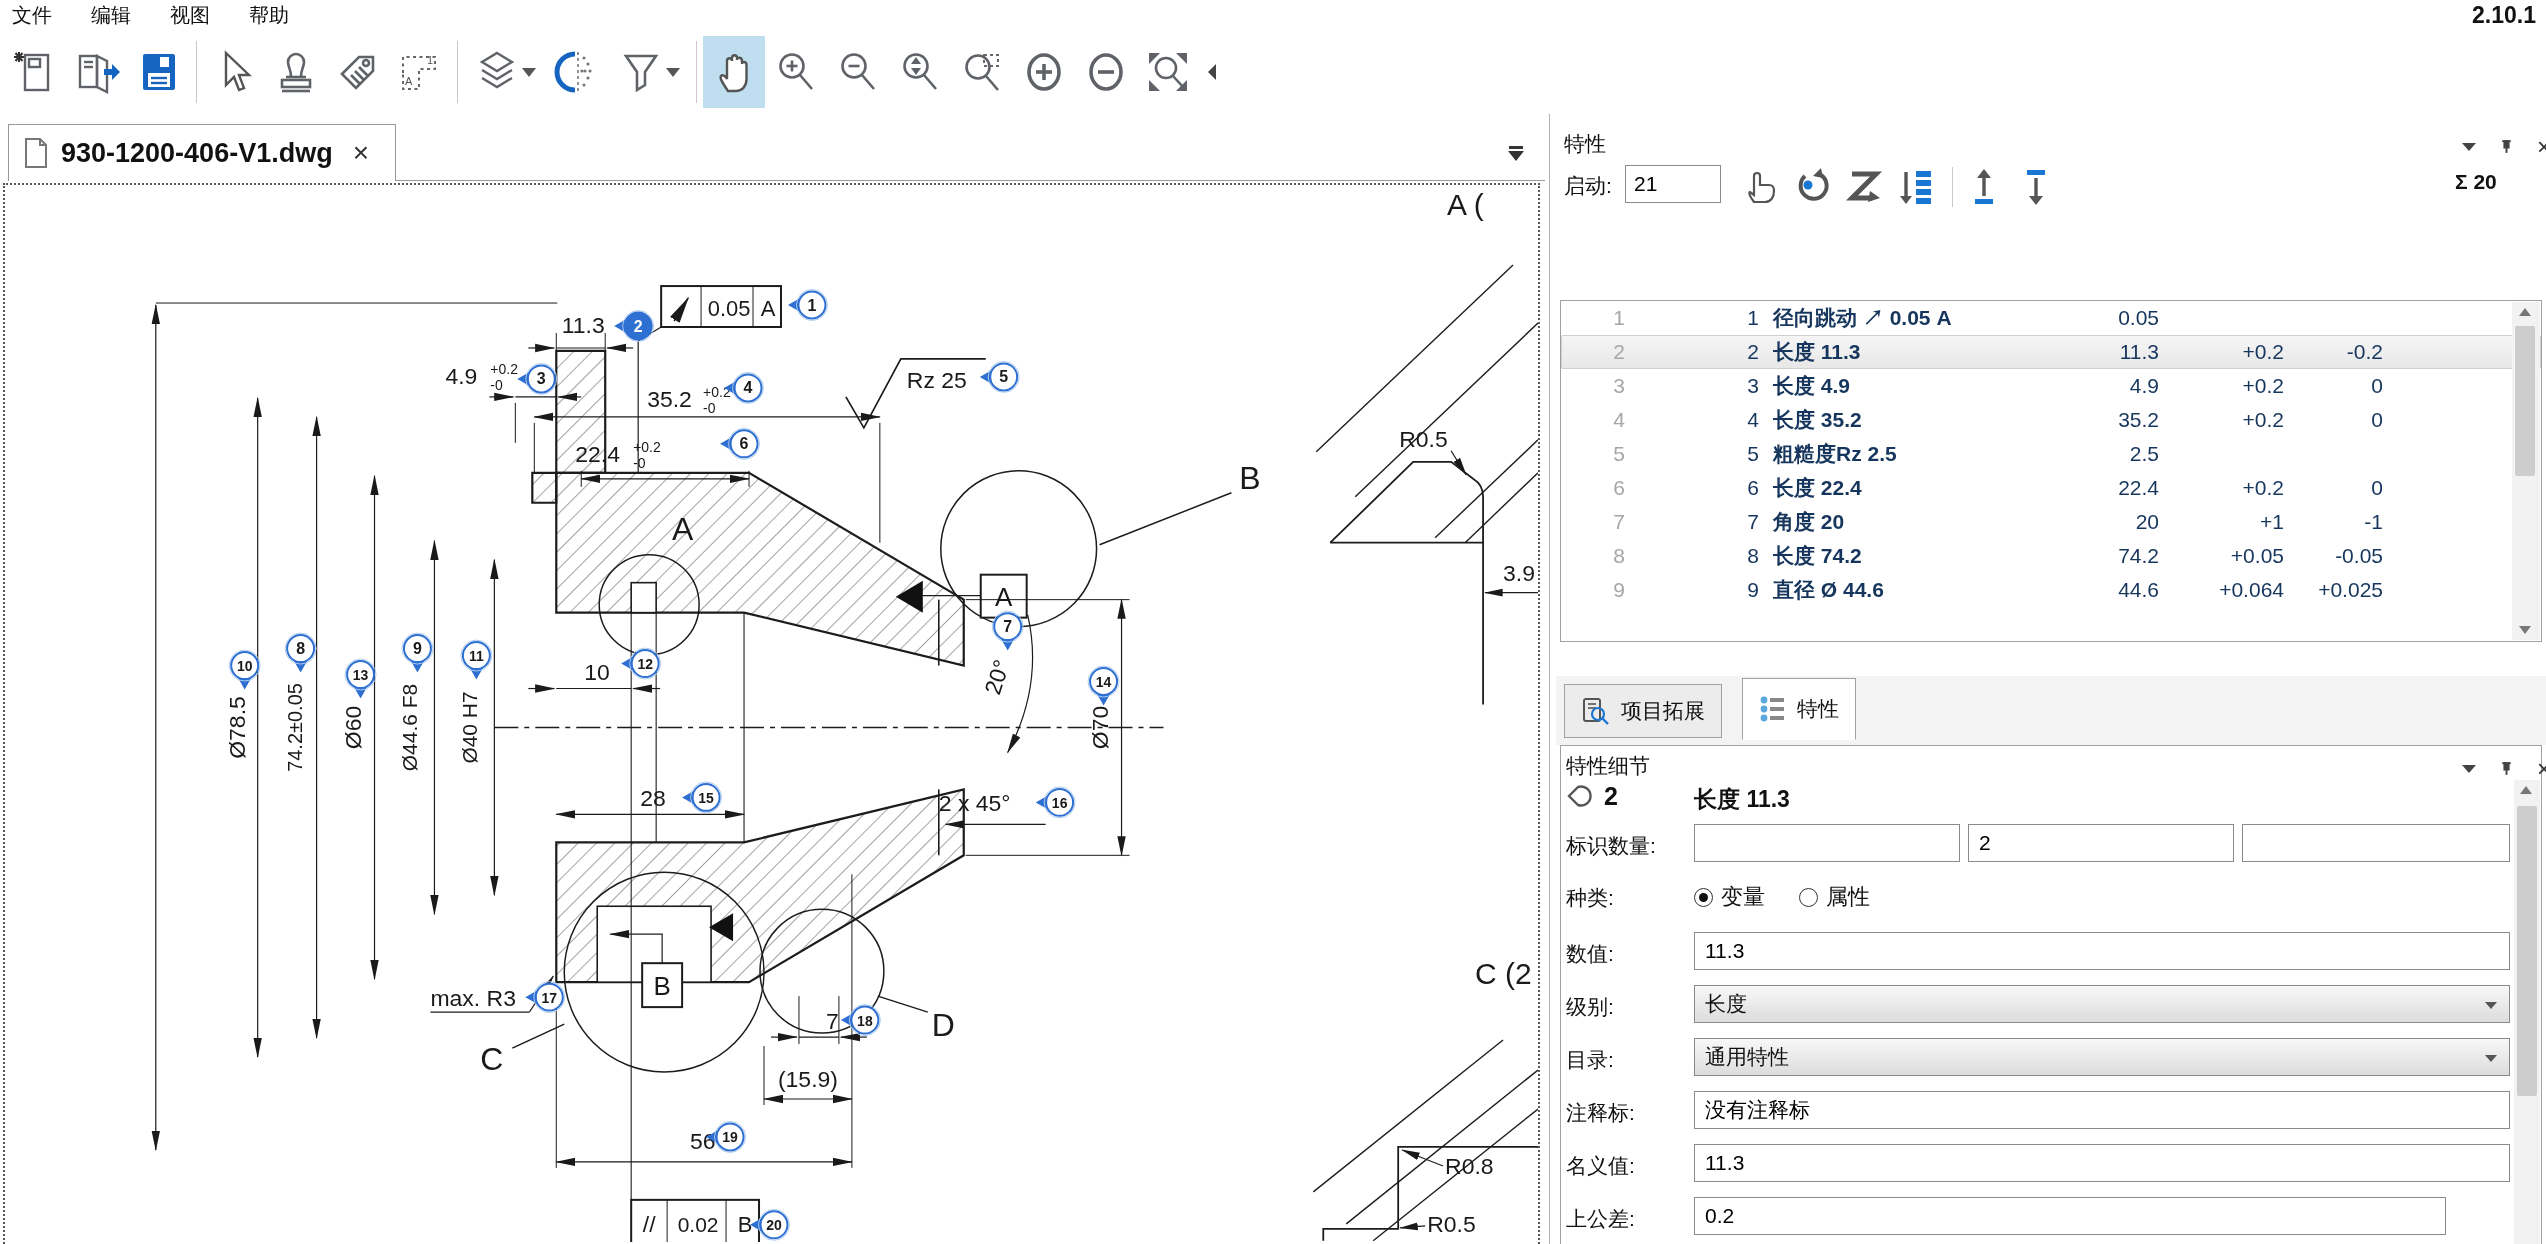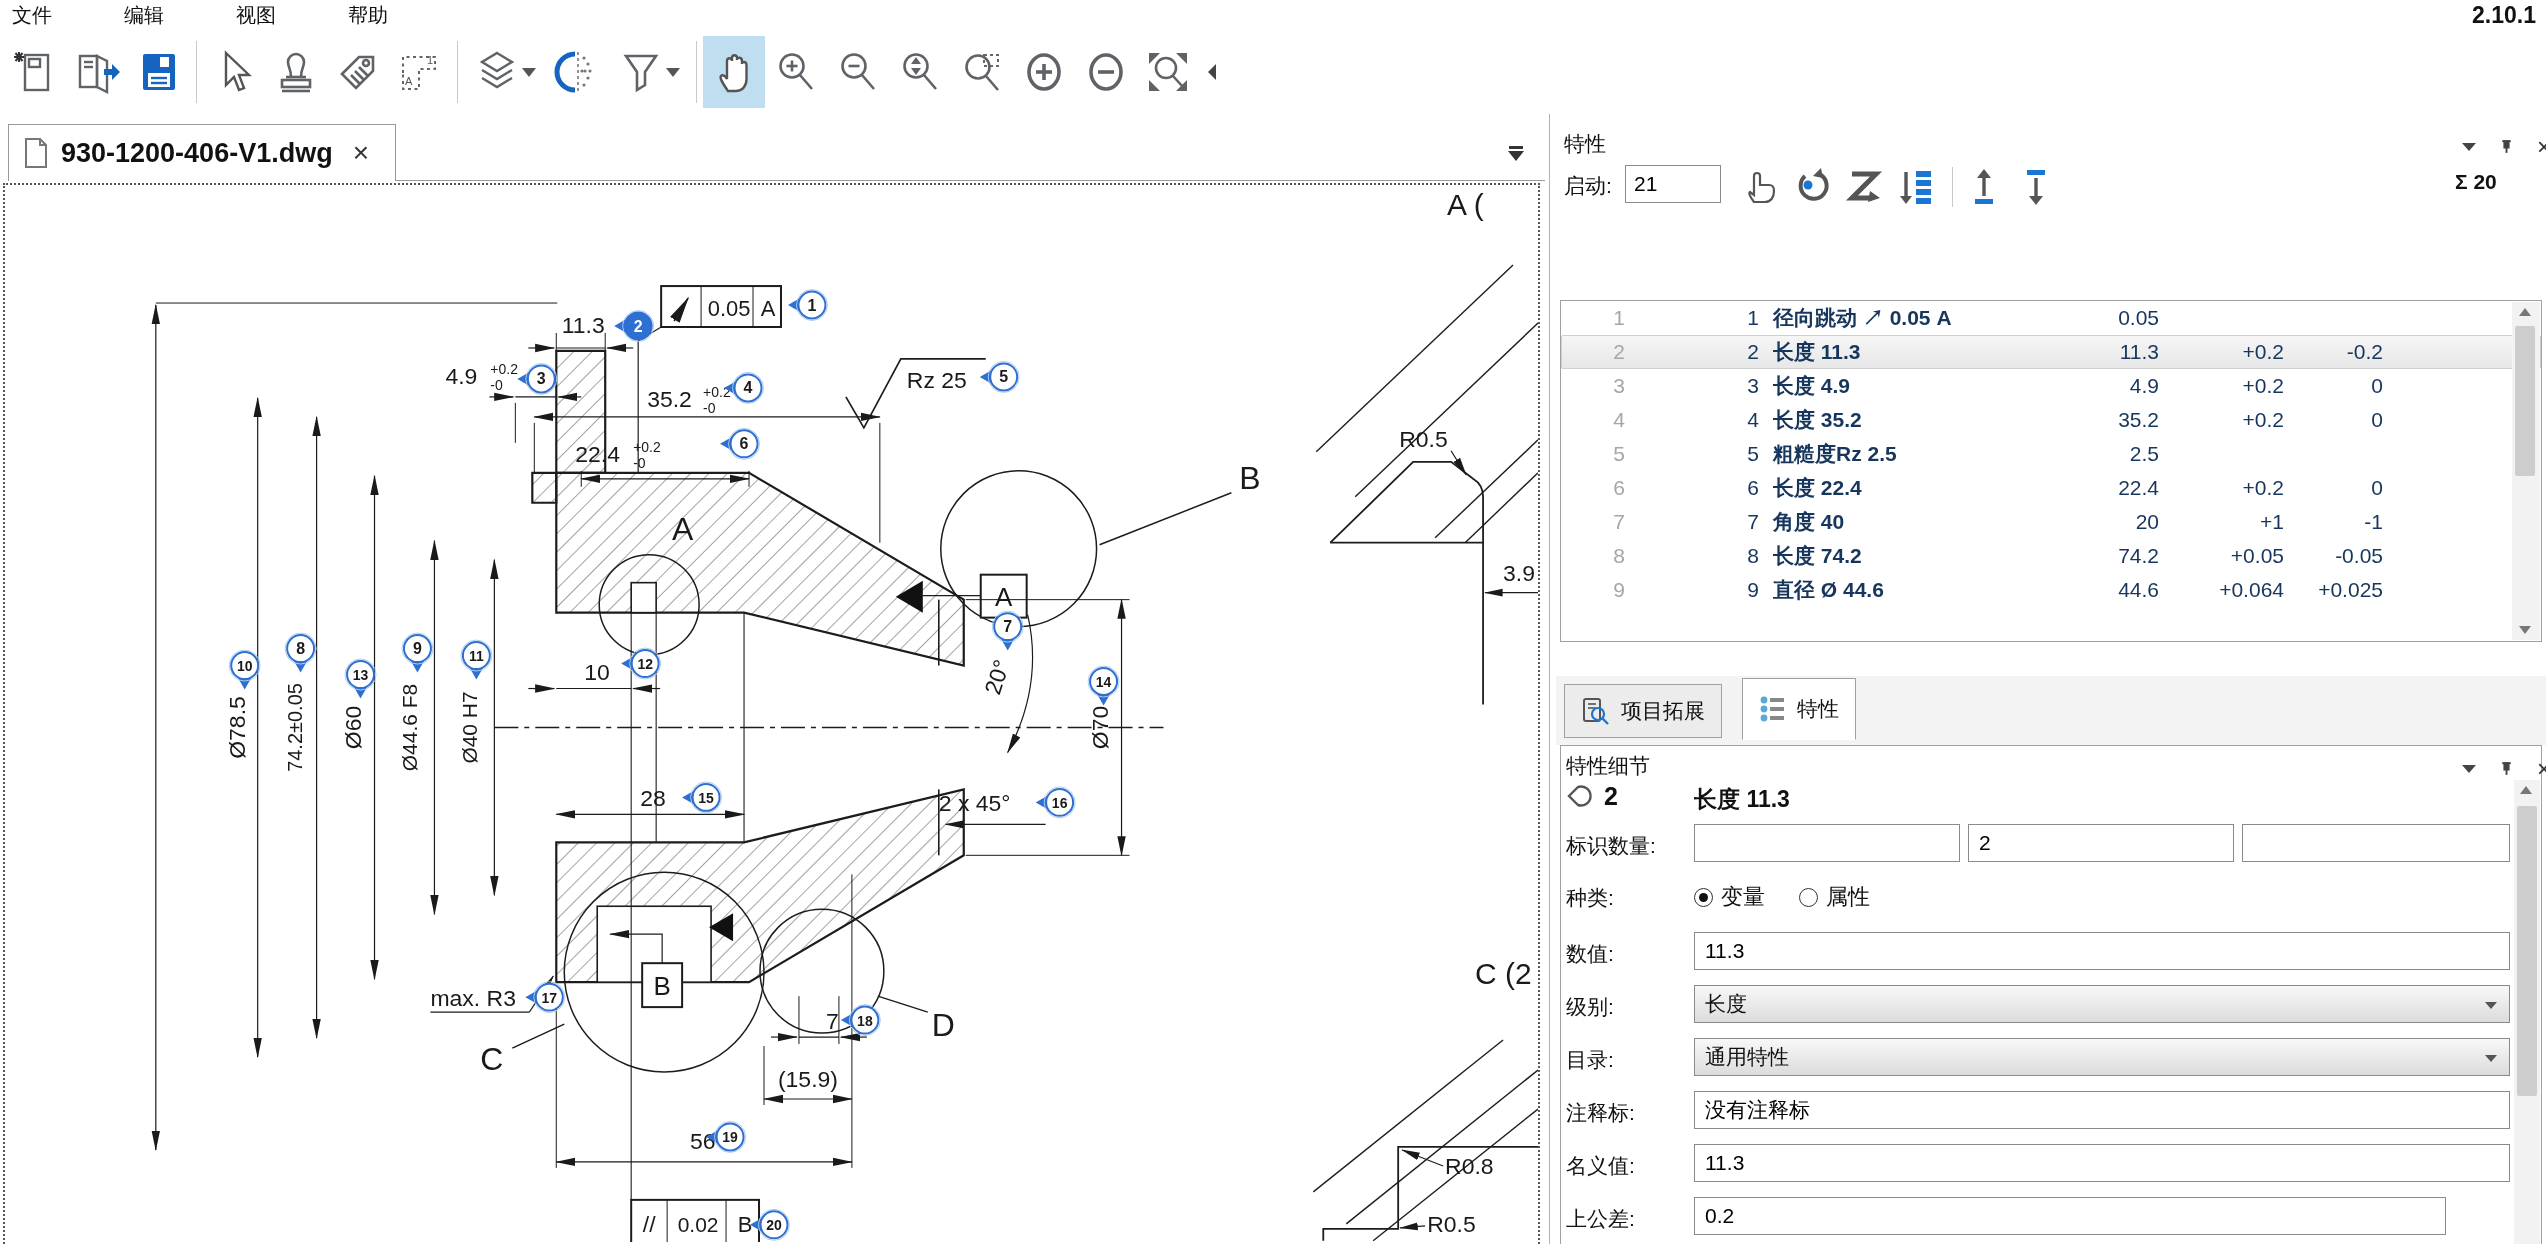--- a/index.html
+++ b/index.html
@@ -1,21 +1,21 @@
 <!DOCTYPE html>
 <html><head>
 <meta charset="utf-8">
 <style>
   * { margin:0; padding:0; box-sizing:border-box; }
   html,body { width:2546px; height:1244px; overflow:hidden; background:#fff;
     font-family:"Liberation Sans", sans-serif; color:#111; }
   .abs { position:absolute; }
 
   
-  #menubar { left:0; top:0; width:2546px; height:30px; display:flex; align-items:center; gap:72px; padding-left:12px; }
+  #menubar { left:0; top:0; width:2546px; height:30px; display:flex; align-items:center; gap:39px; padding-left:12px; }
   #menubar .mitem { font-size:20px; cursor:default; }
   #version { position:absolute; right:10px; top:2px; font-size:23px; font-weight:bold; }
 
   
   #toolbar { left:0; top:30px; width:2546px; height:84px; display:flex; align-items:center; padding-left:4px; }
   .tbtn { width:62px; height:72px; display:flex; align-items:center; justify-content:center; }
   .tbtn.active { background:#bfdff0; }
   .tsep { width:1px; height:62px; background:#c9c9c9; margin:0 6px; }
   .tbtn svg { display:block; }
   .caret { width:0; height:0; border-left:7px solid transparent; border-right:7px solid transparent; border-top:9px solid #555; margin-left:2px; }
@@ -710,21 +710,21 @@
         <span class="c-no">6</span>
         <span class="c-title">长度 22.4</span>
         <span class="c-r c-nom">22.4</span>
         <span class="c-r">+0.2</span>
         <span class="c-r">0</span>
         <span></span>
       </div>
       <div class="trow">
         <span class="c-idx">7</span>
         <span class="c-no">7</span>
-        <span class="c-title">角度 40</span>
+        <span class="c-title">角度 20</span>
         <span class="c-r c-nom">20</span>
         <span class="c-r">+1</span>
         <span class="c-r">-1</span>
         <span></span>
       </div>
       <div class="trow">
         <span class="c-idx">8</span>
         <span class="c-no">8</span>
         <span class="c-title">长度 74.2</span>
         <span class="c-r c-nom">74.2</span>

